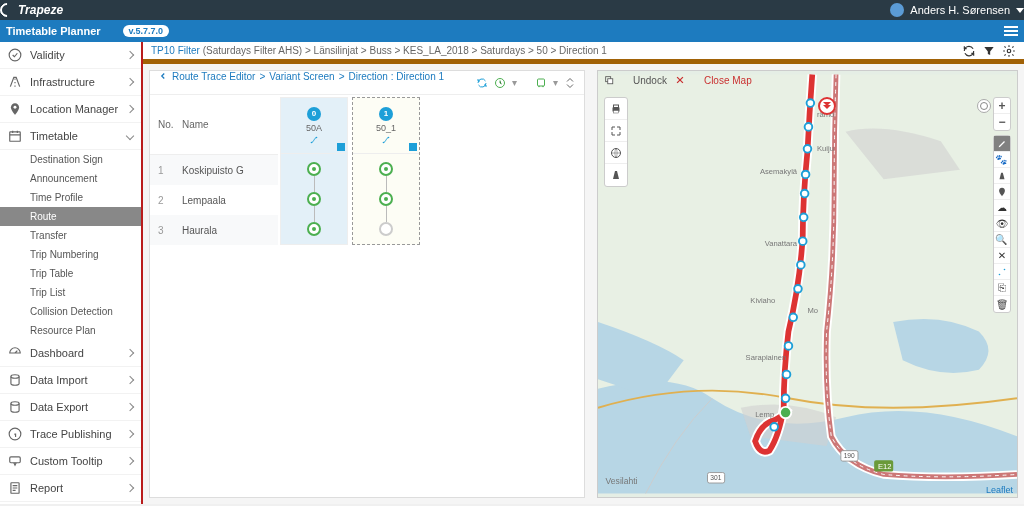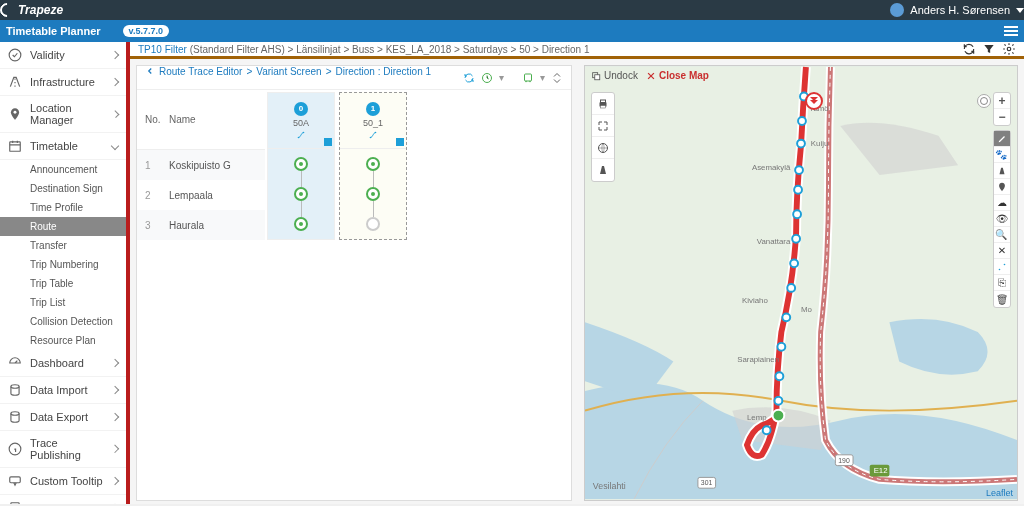--- a/index.html
+++ b/index.html
@@ -9,30 +9,30 @@
 .logo-arc { display: inline-block; width: 14px; height: 14px; border: 2px solid #fff; border-right-color: transparent; border-bottom-color: transparent; border-radius: 50%; transform: rotate(-45deg); }
 .topbar-right { margin-left: auto; display: flex; align-items: center; gap: 6px; }
 .avatar { width: 14px; height: 14px; border-radius: 50%; background: #5b9bd5; }
 .chevron-down { width: 0; height: 0; border-left: 4px solid transparent; border-right: 4px solid transparent; border-top: 5px solid #fff; }
 .planner-bar { height: 22px; background: #1d7bbf; display: flex; align-items: center; color: #fff; padding: 0 6px; font-size: 11px; }
 .planner-title { font-weight: bold; }
 .version-pill { background: #fff; color: #1d7bbf; border-radius: 8px; padding: 1px 6px; font-size: 9px; margin-left: 22px; font-weight: bold; }
 .hamburger { margin-left: auto; display: flex; flex-direction: column; gap: 2px; cursor: pointer; }
 .hamburger span { width: 14px; height: 2px; background: #fff; }
 .main { display: flex; height: 462px; }
-.sidebar { width: 130px; background: #fff; border-right: 4px solid #b91c1c; overflow-y: auto; }
+.sidebar { width: 143px; background: #fff; border-right: 2px solid #b91c1c; overflow-y: auto; }
 .nav-item { display: flex; align-items: center; padding: 6px 8px; cursor: pointer; color: #444; gap: 8px; border-bottom: 1px solid #f2f2f2; }
 .nav-item.expanded { background: #fff; }
 .nav-icon { width: 14px; height: 14px; flex-shrink: 0; fill: #666; }
 .nav-chevron { margin-left: auto; width: 6px; height: 6px; border-right: 1px solid #888; border-bottom: 1px solid #888; transform: rotate(-45deg); }
 .nav-chevron.down { transform: rotate(45deg); }
 .nav-sub { padding: 4px 8px 4px 30px; font-size: 10px; color: #555; cursor: pointer; }
 .nav-sub.active { background: #888; color: #fff; }
 .content { flex: 1; display: flex; flex-direction: column; background: #f5f5f5; }
-.breadcrumb-bar { height: 22px; background: #fff; border-bottom: 3px solid #a16207; display: flex; align-items: center; padding: 0 8px; font-size: 10px; color: #666; }
+.breadcrumb-bar { height: 22px; background: #fff; border-bottom: 5px solid #a16207; display: flex; align-items: center; padding: 0 8px; font-size: 10px; color: #666; }
 .breadcrumb-bar a { color: #1d7bbf; text-decoration: none; }
 .bc-icons { margin-left: auto; display: flex; gap: 6px; }
 .bc-icon { width: 14px; height: 14px; cursor: pointer; fill: #333; }
 .panels { flex: 1; display: flex; }
 .left-panel { width: 448px; padding: 6px; }
 .left-box { background: #fff; border: 1px solid #ddd; height: 100%; }
 .editor-header { height: 24px; border-bottom: 1px solid #eee; display: flex; padding: 0 8px; font-size: 10px; color: #1d7bbf; gap: 4px; }
 .editor-header .hdr-icons { margin-left: auto; display: flex; gap: 6px; align-items: center; }
 .hdr-icon { width: 12px; height: 12px; cursor: pointer; }
 .route-table { display: flex; }
@@ -53,22 +53,22 @@
 .map-icon-small { width: 10px; height: 10px; fill: #1d9fd8; }
 .corner-blue { position: absolute; right: 2px; bottom: 2px; width: 8px; height: 8px; background: #1d9fd8; }
 .col-cell { height: 30px; width: 100%; display: flex; align-items: center; justify-content: center; position: relative; }
 .node-circle { width: 14px; height: 14px; border: 2px solid #4caf50; border-radius: 50%; display: flex; align-items: center; justify-content: center; background: #fff; }
 .node-circle.hollow { border-color: #ccc; }
 .node-inner { width: 4px; height: 4px; background: #4caf50; border-radius: 50%; }
 .connector { position: absolute; width: 1px; background: #bbb; height: 16px; top: 22px; }
 .right-panel { flex: 1; padding: 6px; }
 .map-container { position: relative; width: 100%; height: 100%; background: #e5eee5; overflow: hidden; border: 1px solid #ccc; }
 .map-header { position: absolute; top: 4px; left: 6px; z-index: 10; display: flex; gap: 8px; font-size: 10px; }
-.map-hdr-btn { display: flex; align-items: flex-end; gap: 3px; cursor: pointer; color: #555; }
-.map-hdr-btn.red { color: #c93030; font-weight: bold; }
+.map-hdr-btn { display: flex; align-items: flex-start; gap: 19px; cursor: pointer; color: #555; }
+.map-hdr-btn.red { color: #c93030; }
 .map-left-toolbar { position: absolute; top: 26px; left: 6px; z-index: 10; background: #fff; border: 1px solid #ccc; border-radius: 3px; }
 .map-tool-btn { width: 22px; height: 22px; display: flex; align-items: center; justify-content: center; border-bottom: 1px solid #eee; cursor: pointer; }
 .map-tool-btn:last-child { border-bottom: none; }
 .map-right-toolbar { position: absolute; top: 26px; right: 6px; z-index: 10; display: flex; flex-direction: column; gap: 4px; }
 .map-zoom-group { background: #fff; border: 1px solid #ccc; border-radius: 3px; }
 .map-zoom-btn { width: 16px; height: 16px; display: flex; align-items: center; justify-content: center; border-bottom: 1px solid #eee; cursor: pointer; font-size: 12px; font-weight: bold; color: #555; }
 .map-zoom-btn:last-child { border-bottom: none; }
 .map-right-tools { background: #fff; border: 1px solid #ccc; border-radius: 3px; }
 .mrt { width: 16px; height: 16px; display: flex; align-items: center; justify-content: center; border-bottom: 1px solid #eee; cursor: pointer; font-size: 10px; }
 .mrt.active { background: #808080; }
@@ -131,22 +131,22 @@
         <span class="nav-chevron"></span>
       </div>
     <div class="nav-item expanded">
         <svg class="nav-icon" viewBox="0 0 24 24">
           <rect x="3" y="5" width="18" height="16" rx="1" fill="none" stroke="#666" stroke-width="2"></rect>
           <path d="M3 10h18M8 3v4M16 3v4" stroke="#666" stroke-width="2"></path>
         </svg>
         <span>Timetable</span>
         <span class="nav-chevron down"></span>
       </div>
+    <div class="nav-sub">Destination Sign</div>
     <div class="nav-sub">Announcement</div>
-    <div class="nav-sub">Destination Sign</div>
     <div class="nav-sub">Time Profile</div>
     <div class="nav-sub active">Route</div>
     <div class="nav-sub">Transfer</div>
     <div class="nav-sub">Trip Numbering</div>
     <div class="nav-sub">Trip Table</div>
     <div class="nav-sub">Trip List</div>
     <div class="nav-sub">Collision Detection</div>
     <div class="nav-sub">Resource Plan</div>
     <div class="nav-item">
         <svg class="nav-icon" viewBox="0 0 24 24">
@@ -194,21 +194,21 @@
         </svg>
         <span>Report</span>
         <span class="nav-chevron"></span>
       </div>
 
   </div>
 
   <div class="content">
     <div class="breadcrumb-bar">
       <a href="#">TP10 Filter</a>
-      &nbsp;<span>(Standard Filter AHS)</span>
+      &nbsp;<span>(Saturdays Filter AHS)</span>
       &nbsp;&gt;&nbsp;<span>Länsilinjat</span>
       &nbsp;&gt;&nbsp;<span>Buss</span>
       &nbsp;&gt;&nbsp;<span>KES_LA_2018</span>
       &nbsp;&gt;&nbsp;<span>Saturdays</span>
       &nbsp;&gt;&nbsp;<span>50</span>
       &nbsp;&gt;&nbsp;<span>Direction 1</span>
       <div class="bc-icons">
         <svg class="bc-icon" viewBox="0 0 24 24">
             <path d="M4 12a8 8 0 018-8 8 8 0 017 4M20 12a8 8 0 01-15 4M4 4v4h4M20 20v-4h-4" fill="none" stroke="#333" stroke-width="2"></path>
           </svg>

